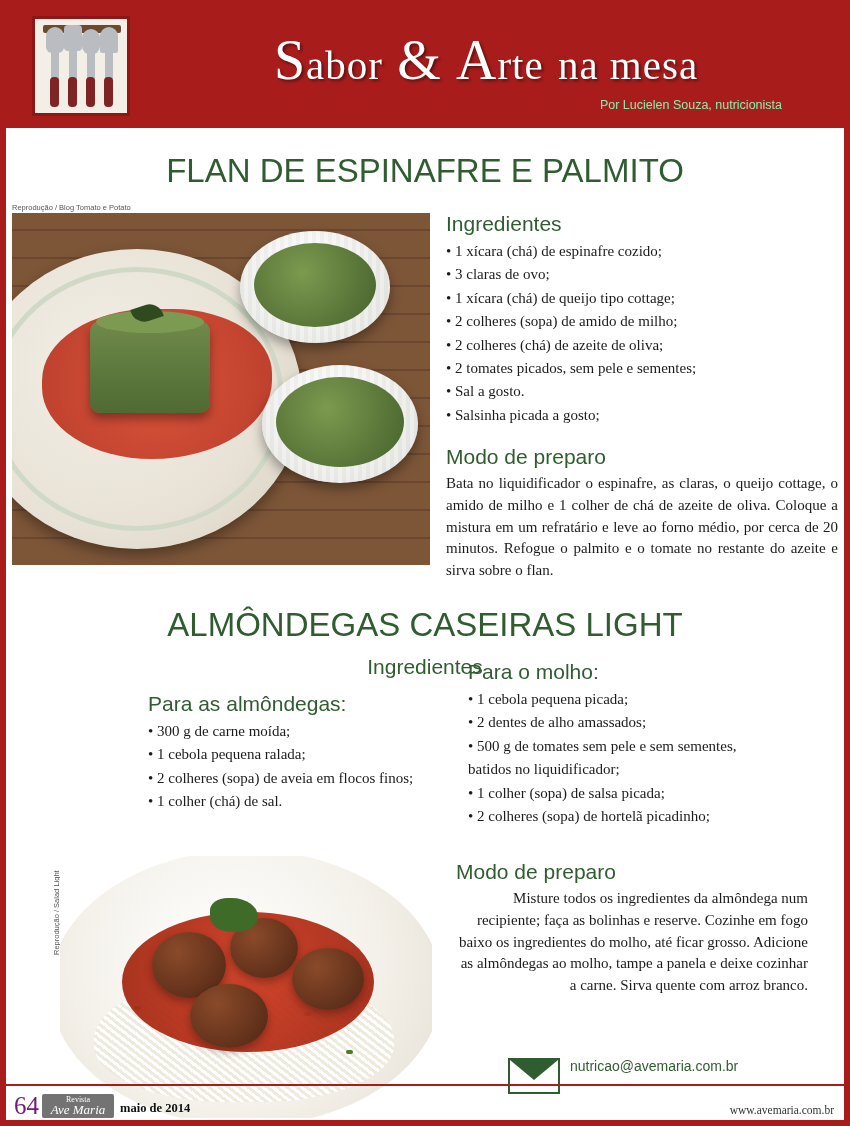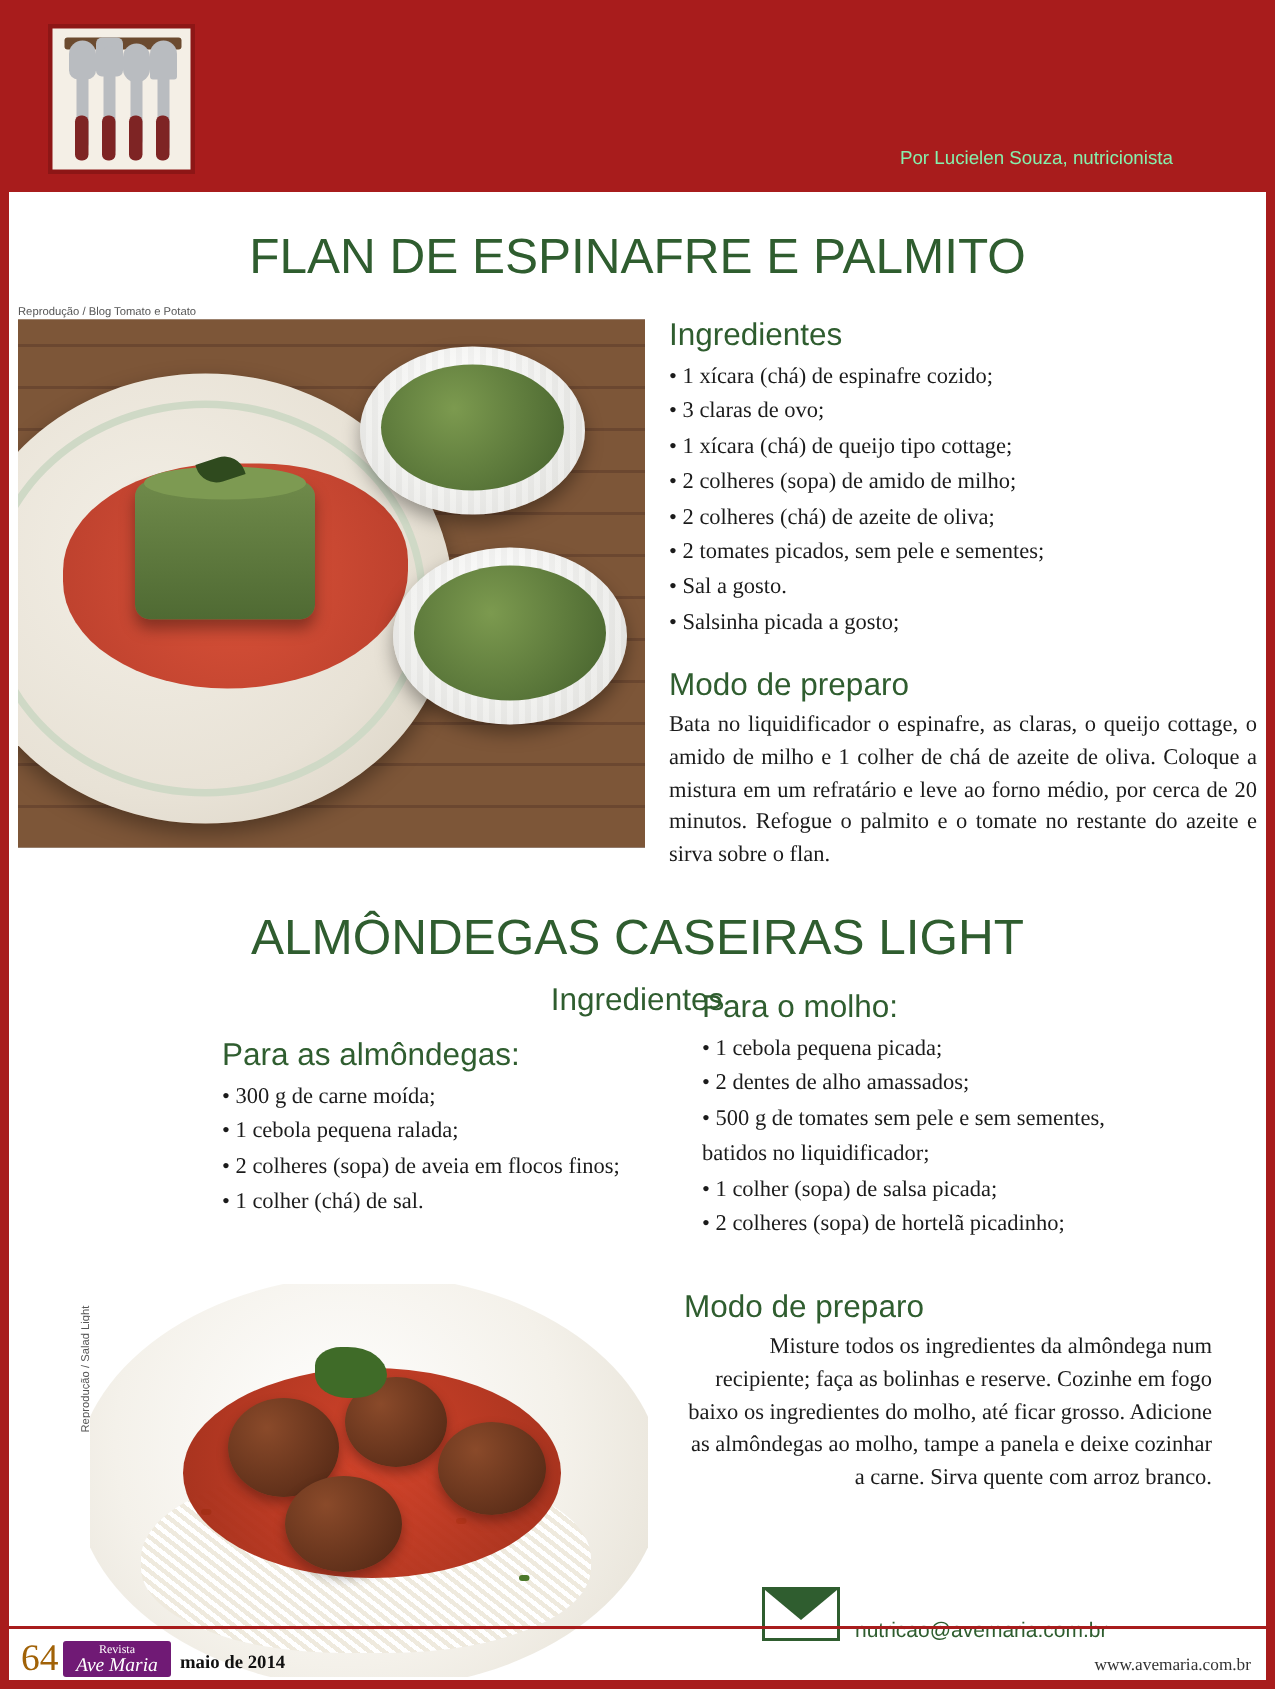--- a/index.html
+++ b/index.html
@@ -206,41 +206,41 @@
   .prep2-head{
     position:absolute;left:456px;top:860px;color:#2f5d2f;font-size:21px;
   }
   .prep2-text{
     position:absolute;left:456px;top:888px;width:352px;
     font-family:"Liberation Serif", serif;font-size:15px;line-height:1.45;color:#1b1b1b;
     text-align:right;
   }
 
   .mail-row{
-    position:absolute;left:508px;top:1058px;display:flex;align-items:flex-end;gap:10px;
+    position:absolute;left:508px;top:1058px;display:flex;align-items:flex-start;gap:10px;
   }
   .env{
     width:52px;height:36px;border:2px solid #2f5d2f;box-sizing:border-box;position:relative;background:#fff;
   }
   .env:before{
     content:"";position:absolute;left:0;top:0;width:0;height:0;
     border-left:24px solid transparent;border-right:24px solid transparent;border-top:20px solid #2f5d2f;
   }
   .mail-txt{color:#2f5d2f;font-size:14px;font-family:"Liberation Sans", sans-serif;}
 
   
   .footer-bar{
     position:absolute;left:6px;bottom:6px;width:838px;height:34px;border-top:2px solid #a81c1c;
   }
   .pagenum{
-    position:absolute;left:14px;bottom:6px;font-size:25px;color:#a16207;
+    position:absolute;left:14px;bottom:6px;font-size:25px;color:#701a75;
     font-family:"Liberation Serif", serif;
   }
   .rev-logo{
-    position:absolute;left:42px;bottom:8px;width:72px;height:24px;background:#701a75;
+    position:absolute;left:42px;bottom:8px;width:72px;height:24px;background:#737373;
     border-radius:2px;
   }
   .rev-logo span{
     position:absolute;left:0;top:1px;width:72px;text-align:center;color:#fff;font-size:8px;
     font-family:"Liberation Serif", serif;
   }
   .rev-logo .big-name{
     top:8px;font-size:13px;font-style:italic;
   }
   .issue{
@@ -268,20 +268,26 @@
     <div class="ut ut1"></div>
     <div class="ut ut2"></div>
     <div class="ut ut3"></div>
     <div class="ut ut4"></div>
     <div class="ut-handle uhh1"></div>
     <div class="ut-handle uhh2"></div>
     <div class="ut-handle uhh3"></div>
     <div class="ut-handle uhh4"></div>
   </div>
 
+  <div class="mast-title">
+    <span class="big">S</span><span class="sc">abor</span>
+    <span class="big">&amp;</span>
+    <span class="big">A</span><span class="sc">rte</span>
+    <span class="sc">na mesa</span>
+  </div>
 
   <div class="mast-byline">Por Lucielen Souza, nutricionista</div>
 </div>
 
 <div class="recipe-title" id="r1-title">FLAN DE ESPINAFRE E PALMITO</div>
 
 <div class="photo-credit" id="credit1">Reprodução / Blog Tomato e Potato</div>
 
 <div class="photo1">
   <div class="wood"></div>

